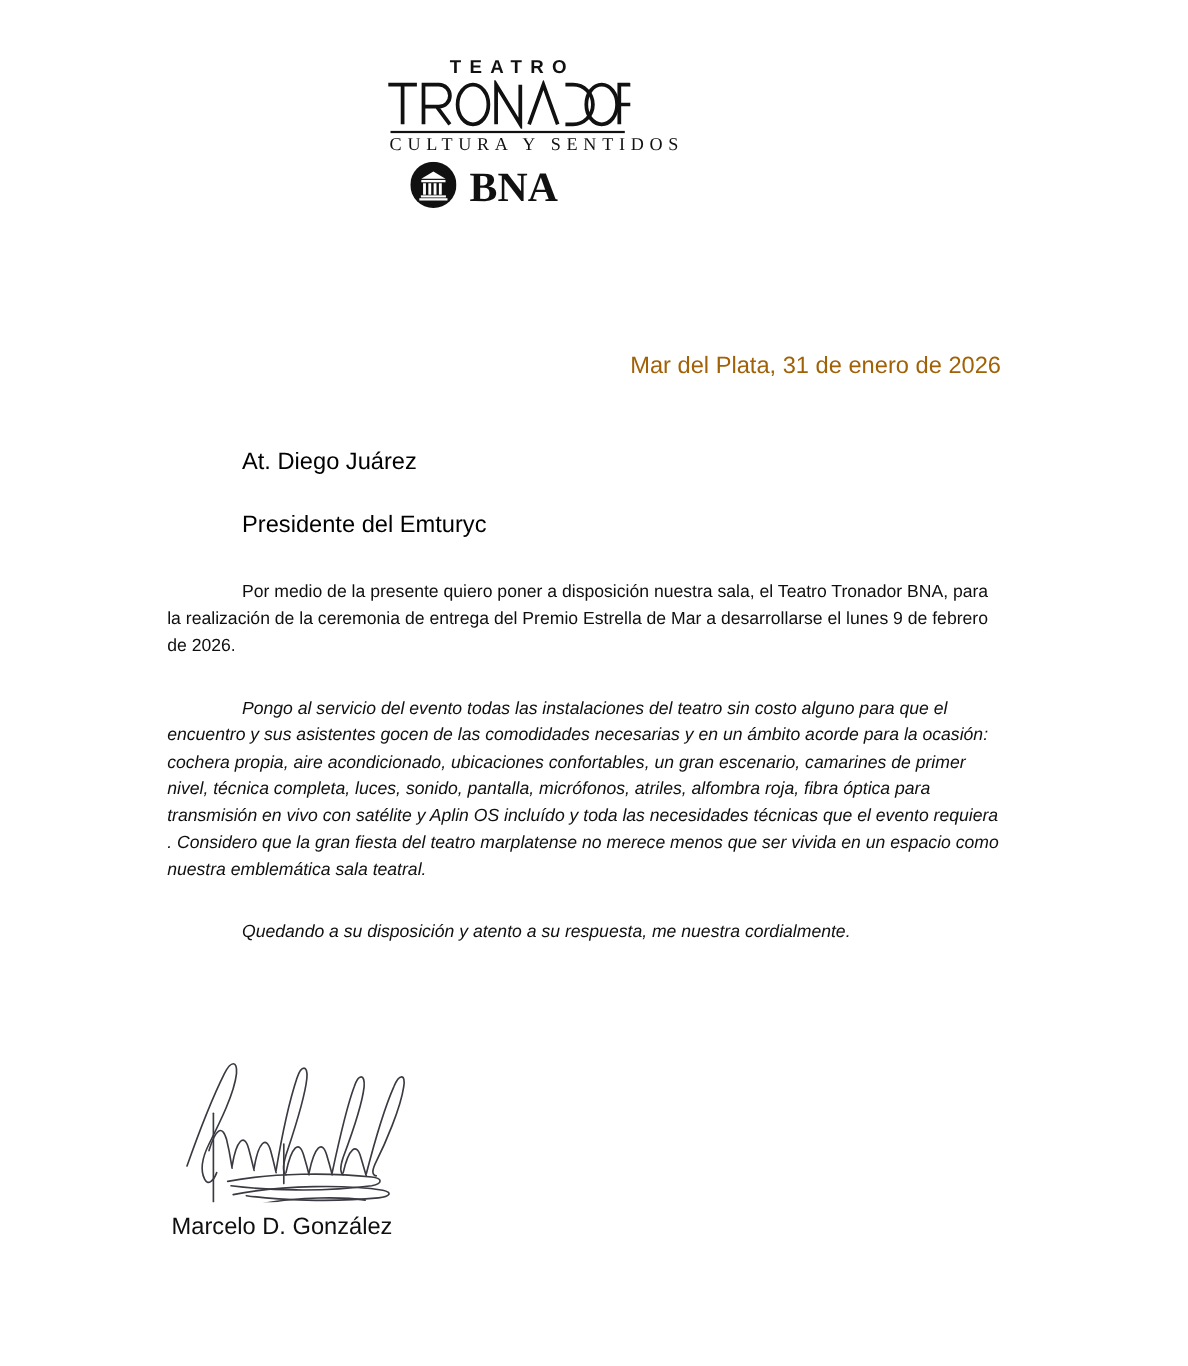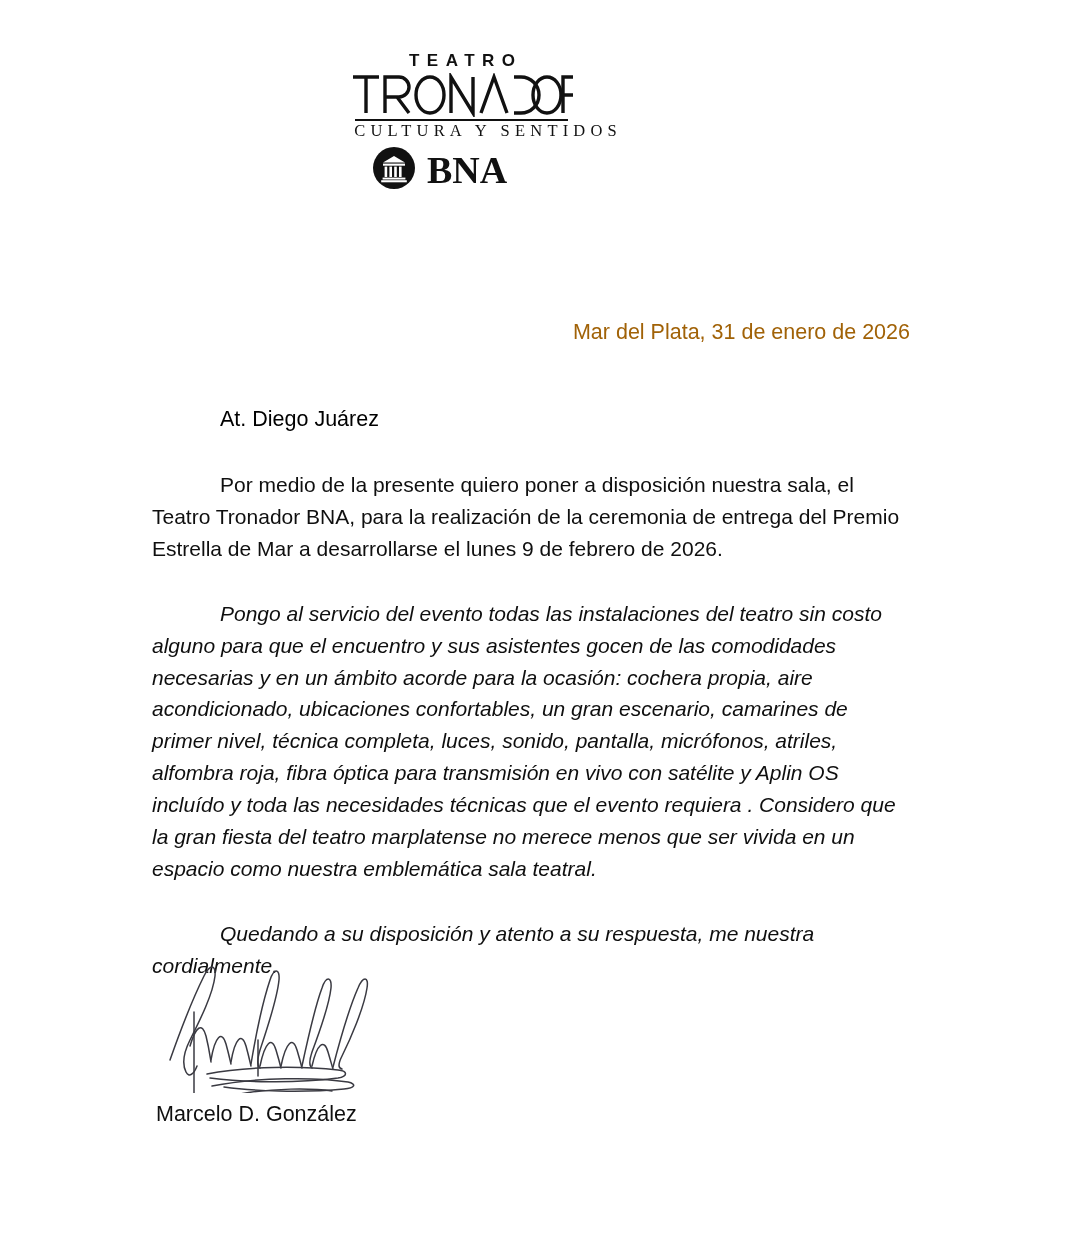--- a/index.html
+++ b/index.html
@@ -104,21 +104,21 @@
   }
   .addressee {
     margin-left: 68px;
     font-size: 21.5px;
     line-height: 1.35;
     color: #000000;
   }
   .addressee .line { margin-bottom: 29px; }
 
   .para {
-    font-size: 21px;
+    font-size: 16px;
     line-height: 1.52;
     color: #0f0f0f;
     text-align: left;
     text-indent: 68px;
     margin: 0;
   }
   .para.first { margin-top: 35px; }
   .para + .para { margin-top: 33px; font-style: italic; }
 
   
@@ -198,20 +198,21 @@
   </span>
   <span class="bna-word">BNA</span>
 </div>
 
 <div class="letter">
 
   <div class="dateline">Mar del Plata, 31 de enero de 2026</div>
 
   <div class="addressee">
     <div class="line">At. Diego Juárez</div>
+    <div class="line">Presidente del Emturyc</div>
   </div>
 
   <p class="para first">Por medio de la presente quiero poner a disposición nuestra sala, el Teatro Tronador BNA, para la realización de la ceremonia de entrega del Premio Estrella de Mar a desarrollarse el lunes 9 de febrero de 2026.</p>
 
   <p class="para">Pongo al servicio del evento todas las instalaciones del teatro sin costo alguno para que el encuentro y sus asistentes gocen de las comodidades necesarias y en un ámbito acorde para la ocasión: cochera propia, aire acondicionado, ubicaciones confortables, un gran escenario, camarines de primer nivel, técnica completa, luces, sonido, pantalla, micrófonos, atriles, alfombra roja, fibra óptica para transmisión en vivo con satélite y Aplin OS incluído y toda las necesidades técnicas que el evento requiera . Considero que la gran fiesta del teatro marplatense no merece menos que ser vivida en un espacio como nuestra emblemática sala teatral.</p>
 
   <p class="para">Quedando a su disposición y atento a su respuesta, me nuestra cordialmente.</p>
 </div>
 
 <div class="signature-block">

